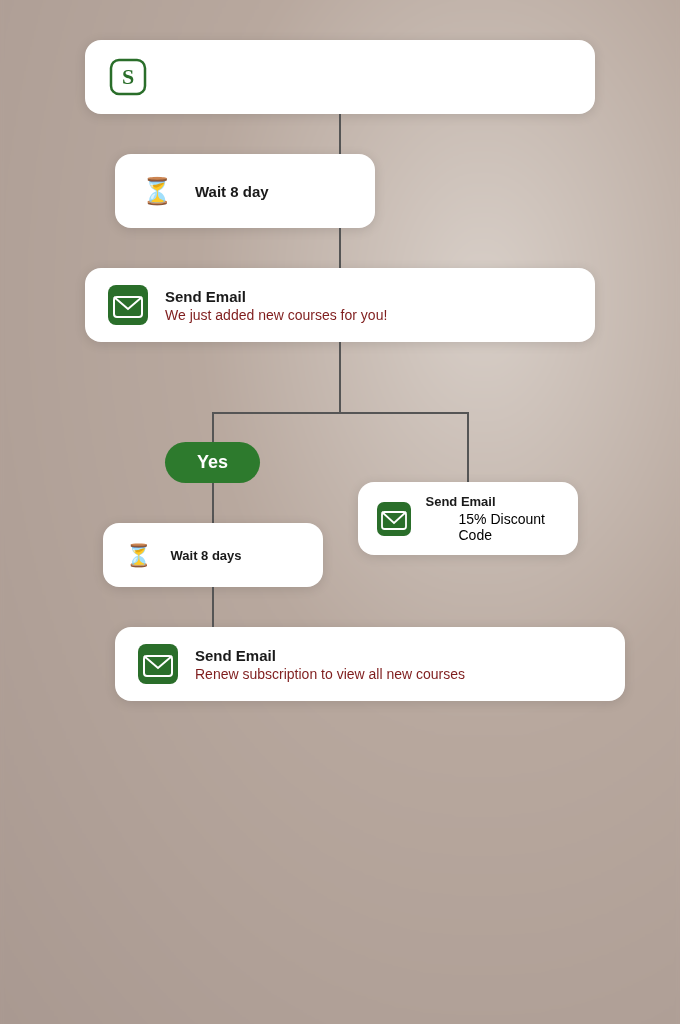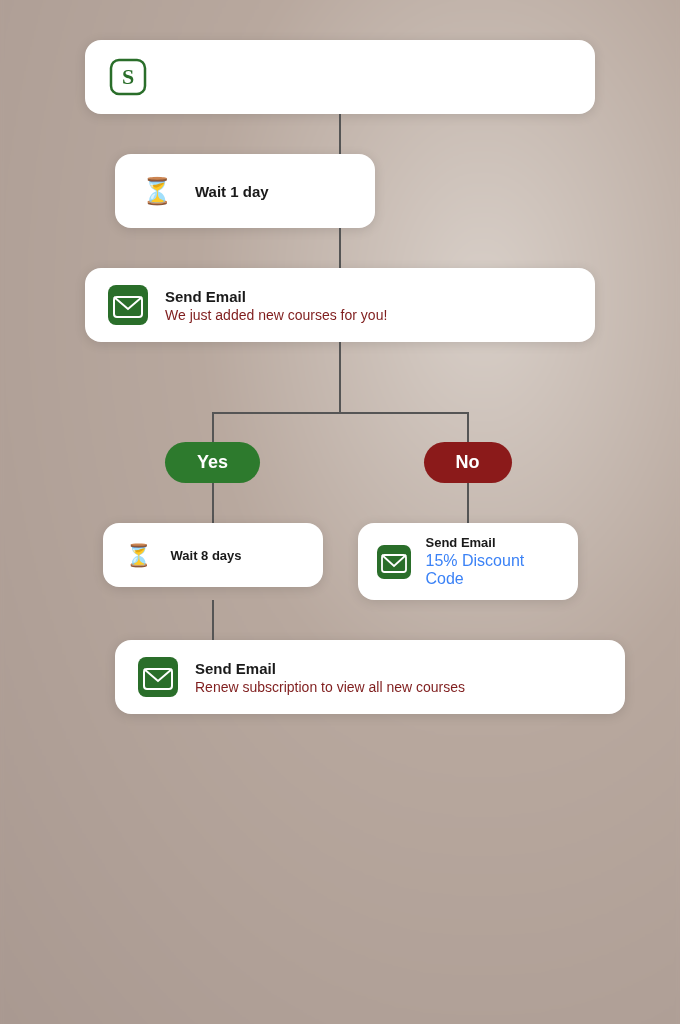--- a/index.html
+++ b/index.html
@@ -141,22 +141,23 @@
       gap: 2px;
     }
 
     .flow-card-small .card-title {
       font-weight: 700;
       font-size: 13px;
       color: #1a1a1a;
     }
 
     .flow-card-small .card-subtitle {
-      font-size: 16px;
-      color: #3b82f6;
+      font-size: 14px;
+      color: #000000;
+      margin-left: 33px;
     }
 
     
     svg { display: block; }
   </style>
 </head>
 <body>
 
 <div class="bg"></div>
 
@@ -173,21 +174,21 @@
 
   <div class="connector connector-medium"></div>
 
   <div class="flow-card" style="width:260px; align-self:flex-start; margin-left:85px;">
     <div class="icon-box">
       <svg width="36" height="36" viewBox="0 0 36 36">
         <text x="18" y="27" text-anchor="middle" font-size="26" fill="#2a6e2a">⏳</text>
       </svg>
     </div>
     <div class="card-text">
-      <span class="card-title">Wait 1 day</span>
+      <span class="card-title">Wait 8 day</span>
     </div>
   </div>
 
   <div class="connector connector-medium"></div>
 
   <div class="flow-card">
     <div class="icon-box">
       <svg width="40" height="40" viewBox="0 0 40 40">
         <rect width="40" height="40" rx="8" fill="#2a6e2a"></rect>
         <rect x="6" y="12" width="28" height="20" rx="3" fill="none" stroke="white" stroke-width="2"></rect>
@@ -222,21 +223,20 @@
             </svg>
           </div>
           <div class="card-text">
             <span class="card-title">Wait 8 days</span>
           </div>
         </div>
       </div>
 
       <div style="display:flex; flex-direction:column; align-items:center; width:50%;">
         <div style="width:2px; height:30px; background:#555;"></div>
-        <button class="no-btn">No</button>
         <div style="width:2px; height:40px; background:#555;"></div>
 
         <div class="flow-card-small">
           <div class="icon-box">
             <svg width="34" height="34" viewBox="0 0 34 34">
               <rect width="34" height="34" rx="7" fill="#2a6e2a"></rect>
               <rect x="5" y="10" width="24" height="17" rx="2.5" fill="none" stroke="white" stroke-width="1.8"></rect>
               <polyline points="5,10 17,21 29,10" fill="none" stroke="white" stroke-width="1.8"></polyline>
             </svg>
           </div>

